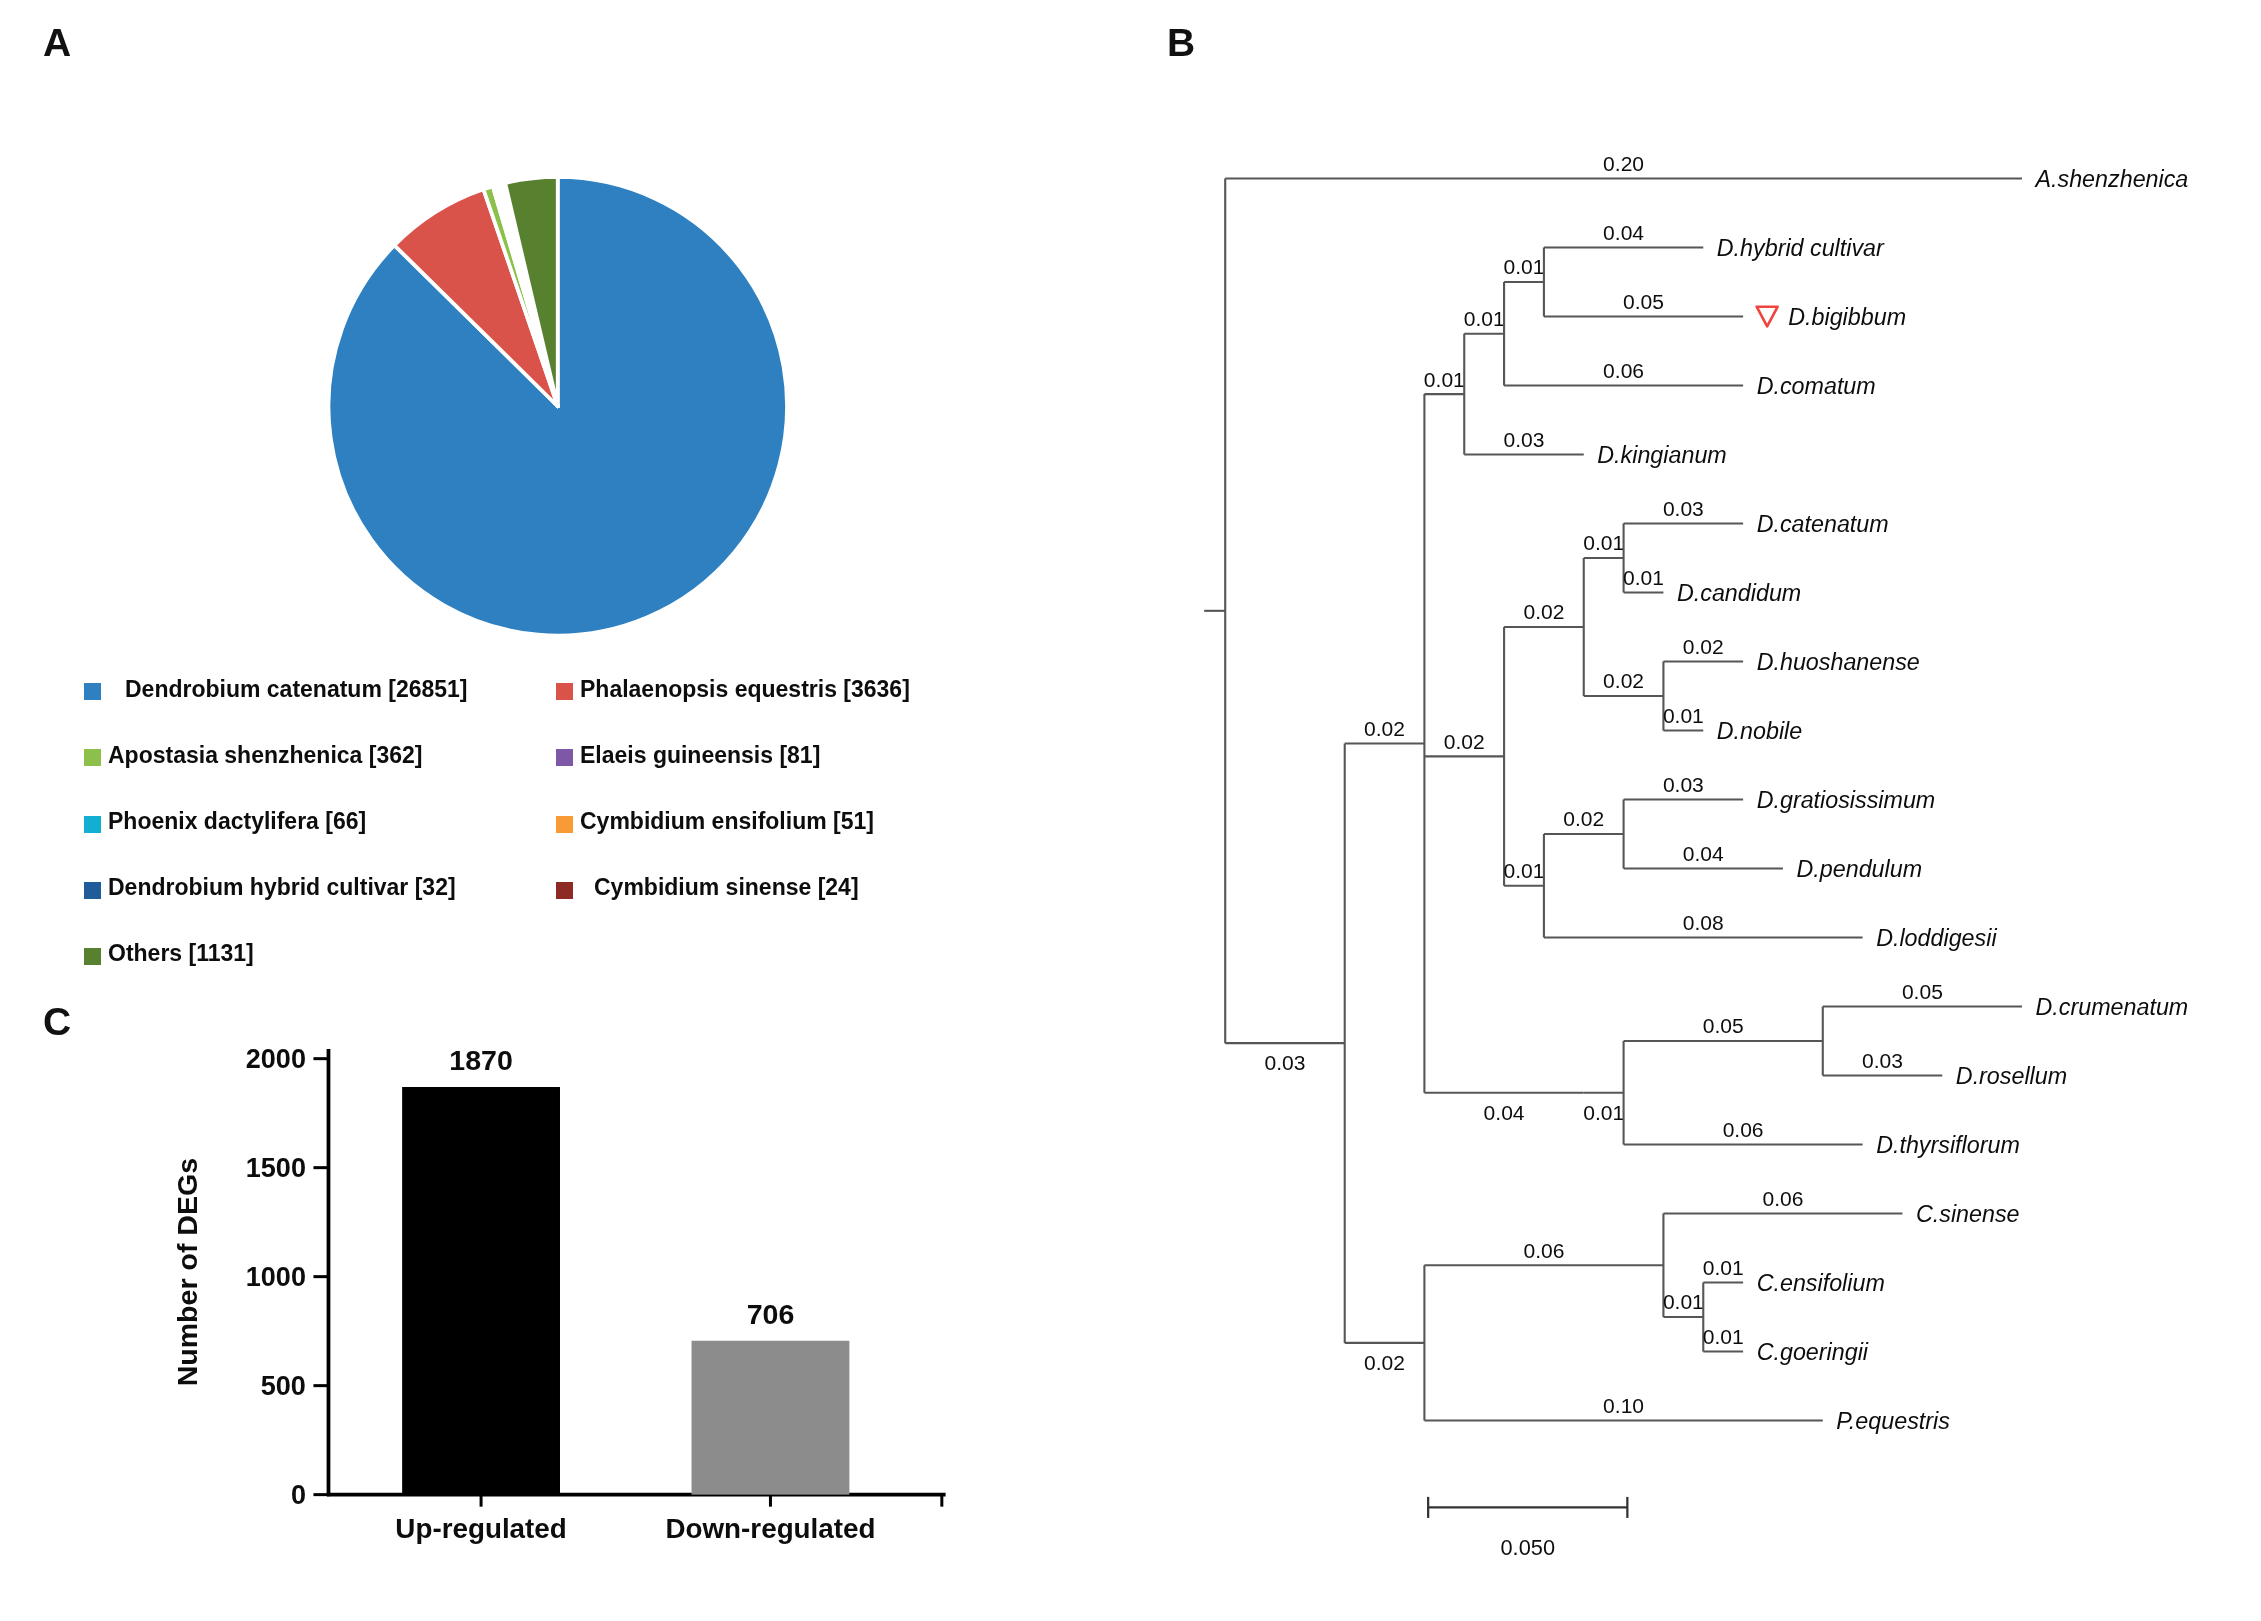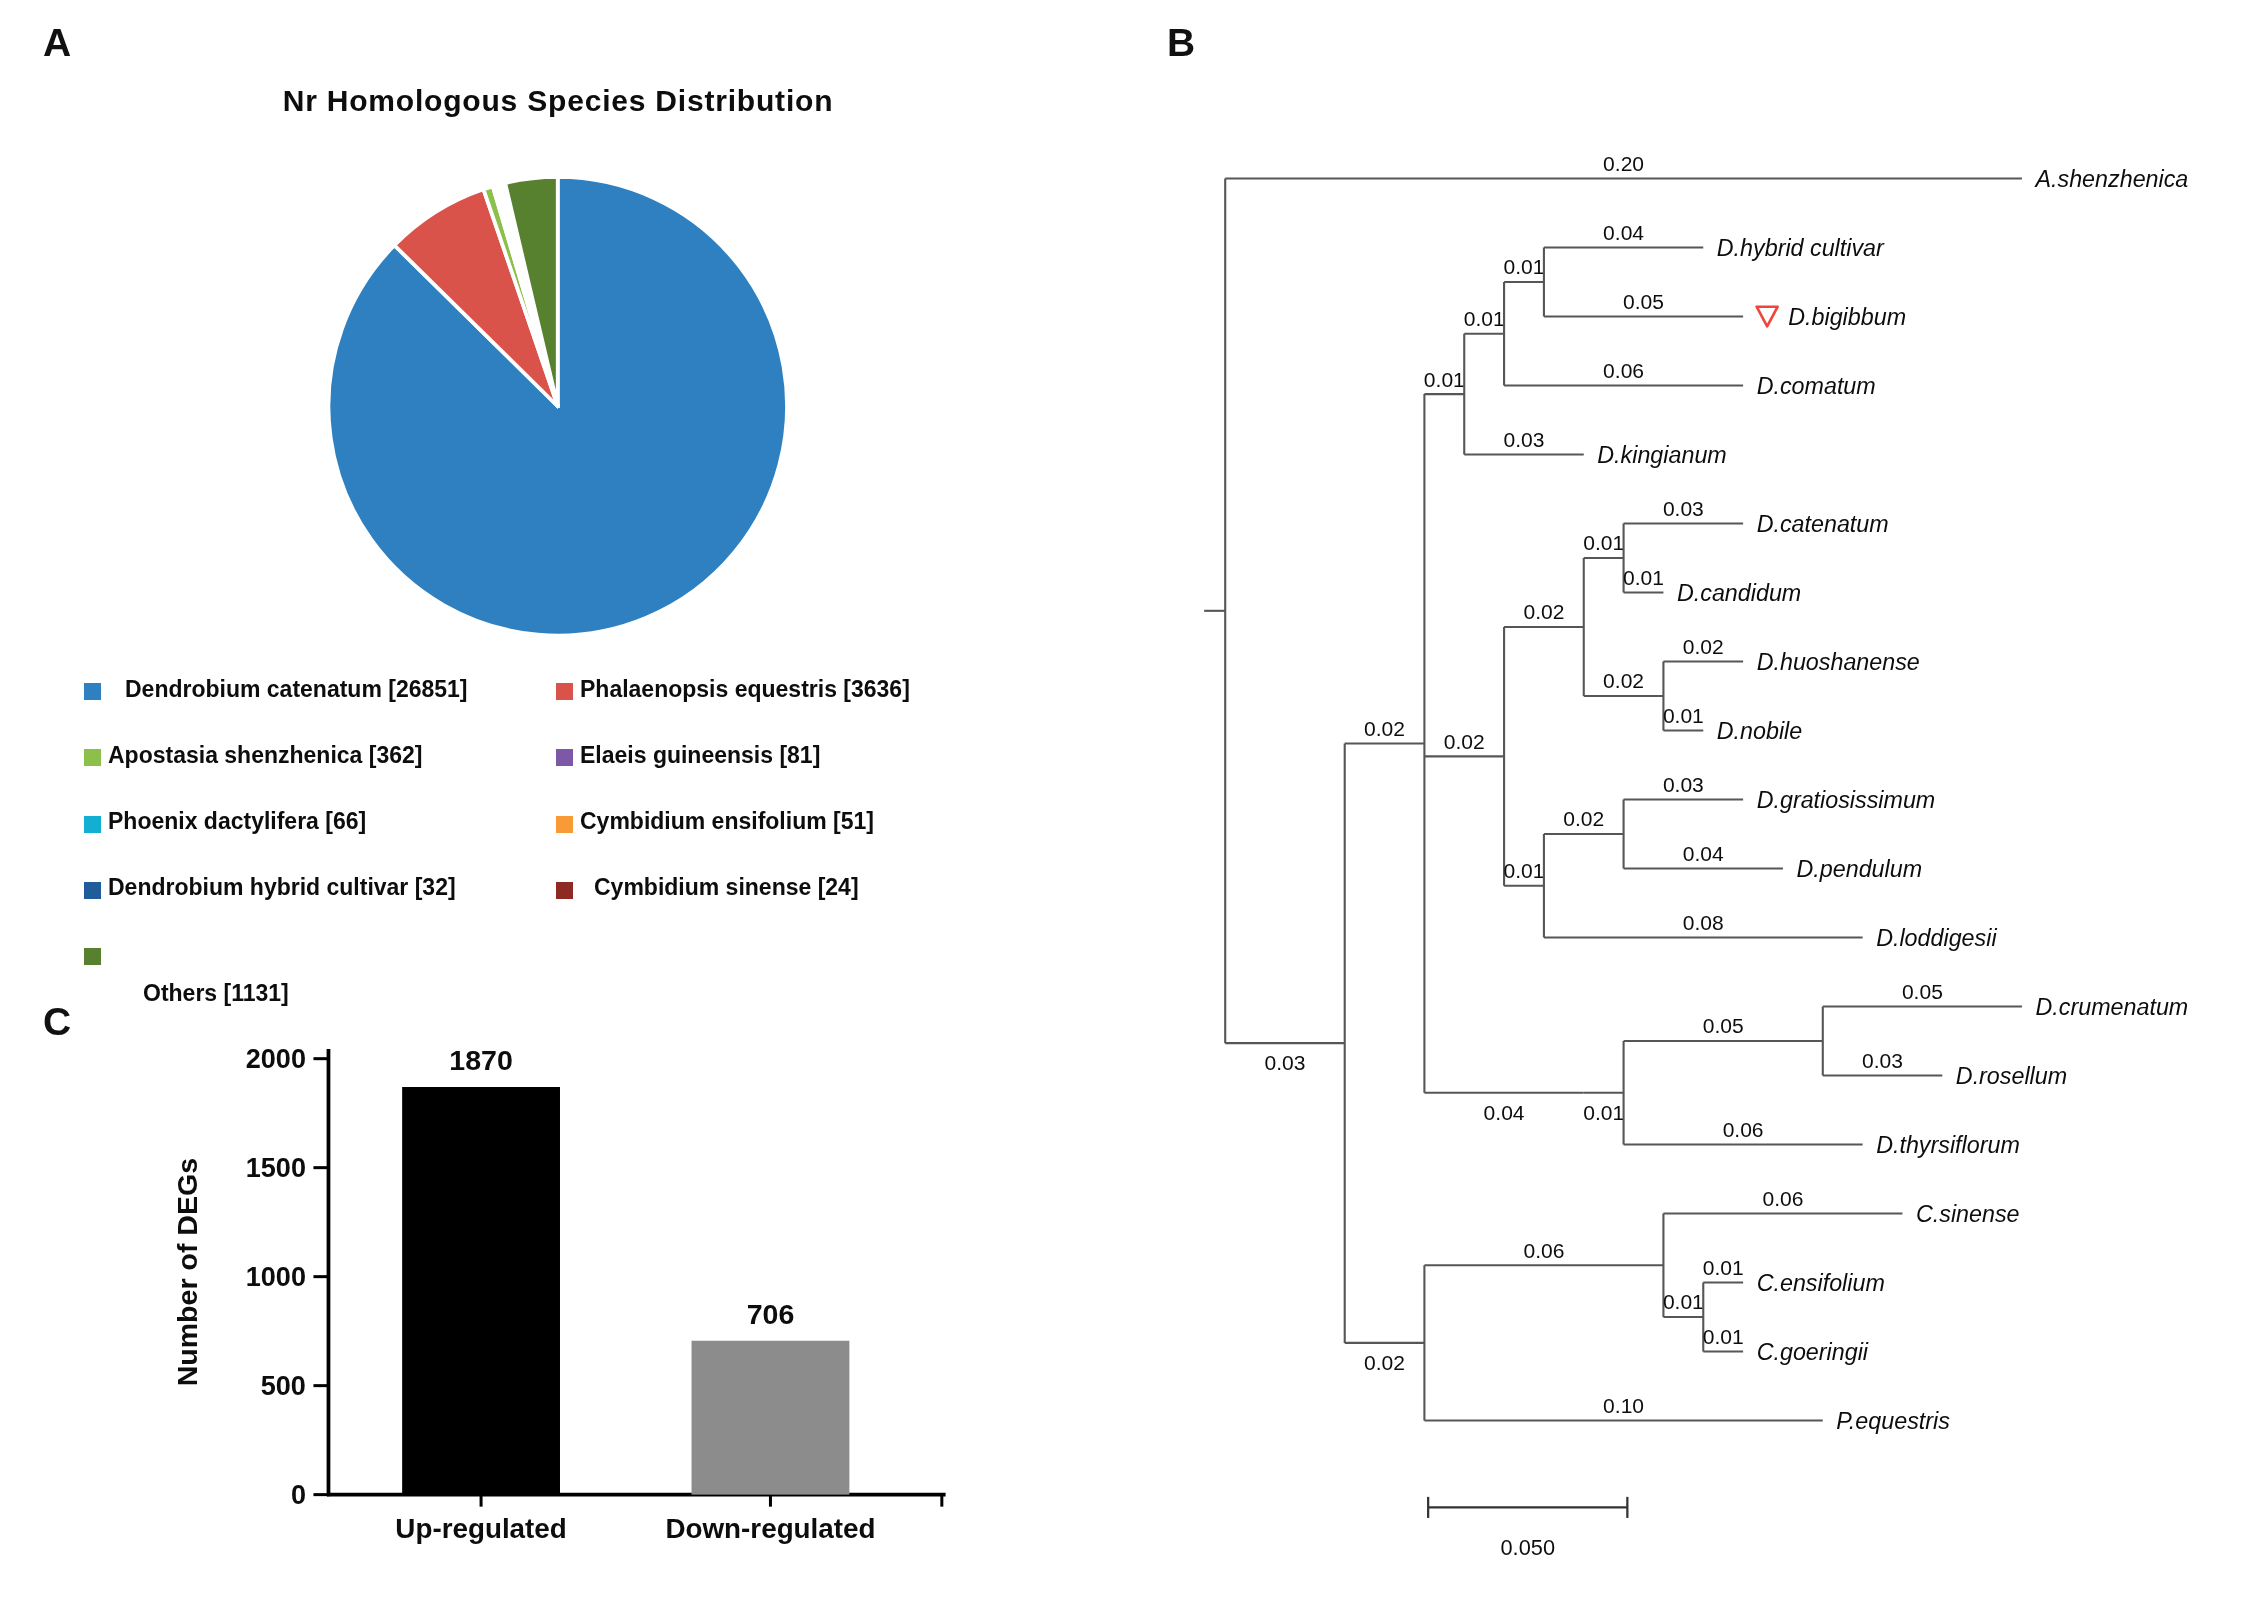--- a/index.html
+++ b/index.html
@@ -13,21 +13,20 @@
   svg.layer{position:absolute;left:0;top:0;pointer-events:none;}
 </style>
 </head>
 <body>
 
 <div class="figure">
   <div class="panel-label" style="left:43px;top:21px;">A</div>
   <div class="panel-label" style="left:1167px;top:21px;">B</div>
   <div class="panel-label" style="left:43px;top:1000px;">C</div>
 
-  <div class="pie-title">Nr Homologous Species Distribution</div>
 
   <svg class="layer" id="pie-svg" width="2261" height="1622" viewBox="0 0 3008 2157">
       <path d="M 742 540 L 742 235 A 305 305 0 1 1 524.7889742477048 325.887015126042 Z" fill="#2E80C0" stroke="#ffffff" stroke-width="5" stroke-linejoin="round"></path>
       <path d="M 742 540 L 524.7889742477048 325.887015126042 A 305 305 0 0 1 643.215070869003 251.4405818958877 Z" fill="#D9534B" stroke="#ffffff" stroke-width="5" stroke-linejoin="round"></path>
       <path d="M 742 540 L 643.215070869003 251.4405818958877 A 305 305 0 0 1 655.6337366967921 247.48355847398773 Z" fill="#8DC04B" stroke="#ffffff" stroke-width="5" stroke-linejoin="round"></path>
       <path d="M 742 540 L 655.6337366967921 247.48355847398773 A 305 305 0 0 1 660.4903754562471 246.09324419684322 Z" fill="#7D58A6" stroke="#ffffff" stroke-width="5" stroke-linejoin="round"></path>
       <path d="M 742 540 L 660.4903754562471 246.09324419684322 A 305 305 0 0 1 664.4642305990117 245.01999311241997 Z" fill="#12AFD2" stroke="#ffffff" stroke-width="5" stroke-linejoin="round"></path>
       <path d="M 742 540 L 664.4642305990117 245.01999311241997 A 305 305 0 0 1 667.5446470448056 244.2274515504905 Z" fill="#1F5C99" stroke="#ffffff" stroke-width="5" stroke-linejoin="round"></path>
       <path d="M 742 540 L 667.5446470448056 244.2274515504905 A 305 305 0 0 1 670.6331610055541 243.46707722085756 Z" fill="#F89A36" stroke="#ffffff" stroke-width="5" stroke-linejoin="round"></path>
       <path d="M 742 540 L 670.6331610055541 243.46707722085756 A 305 305 0 0 1 672.0892855641014 243.12040823414247 Z" fill="#8E2A24" stroke="#ffffff" stroke-width="5" stroke-linejoin="round"></path>
@@ -44,21 +43,21 @@
       <div class="legend-text" style="left: 580px; top: 742px;">Elaeis guineensis [81]</div>
       <div class="legend-swatch" style="left: 84px; top: 816px; background: rgb(18, 175, 210);"></div>
       <div class="legend-text" style="left: 108px; top: 808px;">Phoenix dactylifera [66]</div>
       <div class="legend-swatch" style="left: 556px; top: 816px; background: rgb(248, 154, 54);"></div>
       <div class="legend-text" style="left: 580px; top: 808px;">Cymbidium ensifolium [51]</div>
       <div class="legend-swatch" style="left: 84px; top: 882px; background: rgb(31, 92, 153);"></div>
       <div class="legend-text" style="left: 108px; top: 874px;">Dendrobium hybrid cultivar [32]</div>
       <div class="legend-swatch" style="left: 556px; top: 882px; background: rgb(142, 42, 36);"></div>
       <div class="legend-text" style="left: 594px; top: 874px;">Cymbidium sinense [24]</div>
       <div class="legend-swatch" style="left: 84px; top: 948px; background: rgb(87, 129, 46);"></div>
-      <div class="legend-text" style="left: 108px; top: 980px; margin-left: 35px;">Others [1131]</div>
+      <div class="legend-text" style="left: 108px; top: 940px;">Others [1131]</div>
     </div>
   <svg class="layer" id="tree-svg" width="2261" height="1622" viewBox="0 0 3008 2157">
       <line x1="1602" y1="812.184375" x2="1630" y2="812.184375" stroke="#565656" stroke-width="2.8"></line>
       <line x1="1630" y1="237" x2="1630" y2="1387.36875" stroke="#565656" stroke-width="2.8"></line>
       <line x1="1630" y1="237" x2="2690" y2="237" stroke="#565656" stroke-width="2.8"></line>
       <text x="2160" y="227" font-size="28" fill="#0d0d0d" font-family="&quot;Liberation Sans&quot;,&quot;DejaVu Sans&quot;,sans-serif" text-anchor="middle">0.20</text>
       <text x="2708" y="248" font-size="31" fill="#0d0d0d" font-family="&quot;Liberation Sans&quot;,&quot;DejaVu Sans&quot;,sans-serif" font-style="italic">A.shenzhenica</text>
       <line x1="1630" y1="1387.36875" x2="1789" y2="1387.36875" stroke="#565656" stroke-width="2.8"></line>
       <text x="1709.5" y="1423.36875" font-size="28" fill="#0d0d0d" font-family="&quot;Liberation Sans&quot;,&quot;DejaVu Sans&quot;,sans-serif" text-anchor="middle">0.03</text>
       <line x1="1789" y1="988.6125" x2="1789" y2="1786.125" stroke="#565656" stroke-width="2.8"></line>

